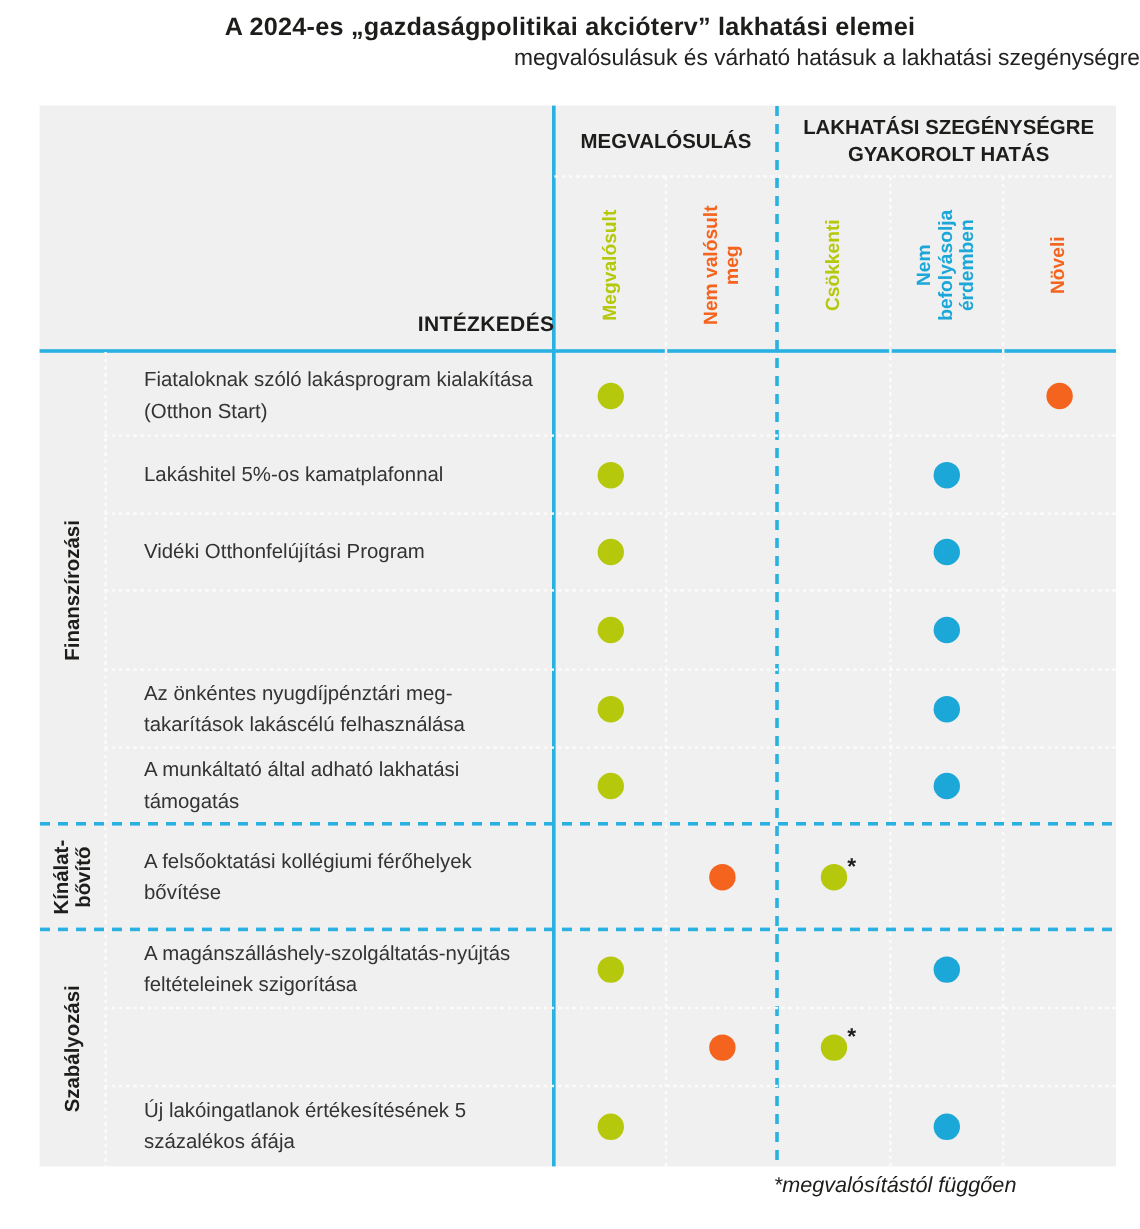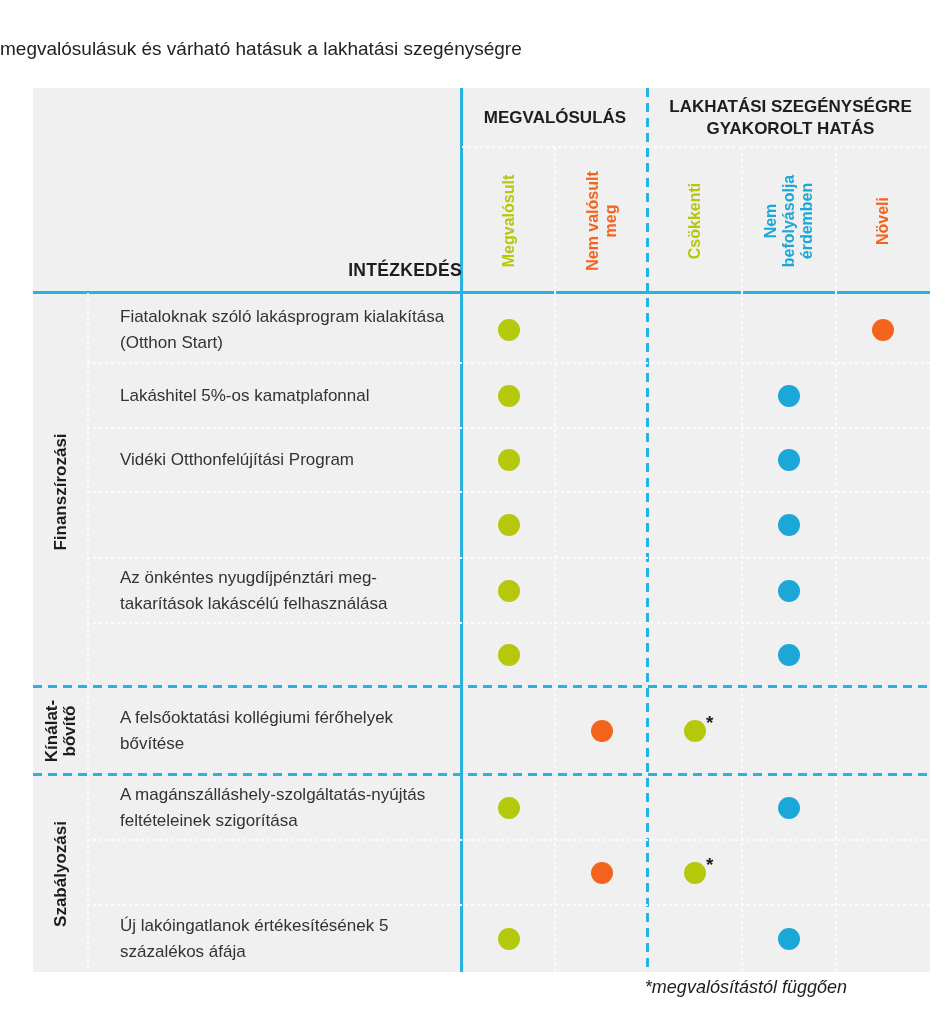--- a/index.html
+++ b/index.html
@@ -1,20 +1,20 @@
 <!DOCTYPE html>
 <html><head>
 <meta charset="utf-8">
 <style>
   html,body{margin:0;padding:0;background:#ffffff;}
   .page{position:relative;width:950px;height:1024px;background:#ffffff;overflow:hidden;
         font-family:"Liberation Sans", sans-serif;color:#1d1d1b;}
   .title{position:absolute;top:11px;left:0;width:950px;text-align:center;
          font-size:21px;font-weight:bold;letter-spacing:.2px;}
-  .subtitle{position:absolute;top:38px;left:0;width:950px;text-align:left;
+  .subtitle{position:absolute;top:38px;left:0;width:950px;text-align:right;
             font-size:19px;font-weight:400;color:#222;}
   .matrix{position:absolute;left:33px;top:88px;width:897px;height:884px;background:#f0f0f0;}
 
   
   .vline-solid{position:absolute;top:0;width:3px;height:884px;background:#29b1e2;}
   .vline-dashed{position:absolute;top:0;width:3px;height:884px;
       background:repeating-linear-gradient(to bottom,#29b1e2 0 9px,transparent 9px 15px);}
   .hline-solid{position:absolute;left:0;width:897px;height:3px;background:#29b1e2;}
   .hline-dashed{position:absolute;left:0;width:897px;height:3px;
       background:repeating-linear-gradient(to right,#29b1e2 0 9px,transparent 9px 15px);}
@@ -44,20 +44,21 @@
       font-size:17px;line-height:26px;color:#333;margin-left:17px;}
   .dot{position:absolute;width:22px;height:22px;border-radius:50%;}
   .asterisk{position:absolute;font-size:19px;font-weight:bold;color:#1d1d1b;}
 
   .footnote{position:absolute;top:977px;right:103px;font-style:italic;font-size:18px;color:#1d1d1b;}
 </style>
 </head>
 <body>
 
 <div class="page">
+  <div class="title">A 2024-es „gazdaságpolitikai akcióterv” lakhatási elemei</div>
   <div class="subtitle">megvalósulásuk és várható hatásuk a lakhatási szegénységre</div>
 
   <div class="matrix">
 
     <div class="vline-solid" style="left:427px"></div>
     <div class="vline-dashed" style="left:613px"></div>
     <div class="hline-solid" style="top:203px"></div>
 
     <div class="wsep-h" style="top:58px;left:429px;width:468px"></div>
     <div class="wsep-v" style="left:521px;top:59px;height:825px"></div>
@@ -97,20 +98,21 @@
       <div class="dot" style="left: 464.5px; top: 361px; background: rgb(181, 200, 11);"></div>
       <div class="dot" style="left: 745px; top: 361px; background: rgb(27, 167, 215);"></div>
       <div class="wsep-h" style="top: 403px; left: 54px; width: 843px;"></div>
       <div class="dot" style="left: 464.5px; top: 426px; background: rgb(181, 200, 11);"></div>
       <div class="dot" style="left: 745px; top: 426px; background: rgb(27, 167, 215);"></div>
       <div class="wsep-h" style="top: 469px; left: 54px; width: 843px;"></div>
       <div class="measure" style="top: 470px; height: 65px;">Az önkéntes nyugdíjpénztári meg-takarítások lakáscélú felhasználása</div>
       <div class="dot" style="left: 464.5px; top: 491.5px; background: rgb(181, 200, 11);"></div>
       <div class="dot" style="left: 745px; top: 491.5px; background: rgb(27, 167, 215);"></div>
       <div class="wsep-h" style="top: 534px; left: 54px; width: 843px;"></div>
+      <div class="measure" style="top: 535px; height: 64px;">A munkáltató által adható lakhatási támogatás</div>
       <div class="dot" style="left: 464.5px; top: 556px; background: rgb(181, 200, 11);"></div>
       <div class="dot" style="left: 745px; top: 556px; background: rgb(27, 167, 215);"></div>
       <div class="hline-dashed" style="top: 597px;"></div>
       <div class="measure" style="top: 599px; height: 88px;">A felsőoktatási kollégiumi férőhelyek bővítése</div>
       <div class="dot" style="left: 557.5px; top: 632px; background: rgb(244, 100, 30);"></div>
       <div class="dot" style="left: 651px; top: 632px; background: rgb(181, 200, 11);"></div>
       <div class="asterisk" style="left: 673px; top: 624px;">*</div>
       <div class="hline-dashed" style="top: 685px;"></div>
       <div class="measure" style="top: 687px; height: 65px;">A magánszálláshely-szolgáltatás-nyújtás feltételeinek szigorítása</div>
       <div class="dot" style="left: 464.5px; top: 708.5px; background: rgb(181, 200, 11);"></div>

